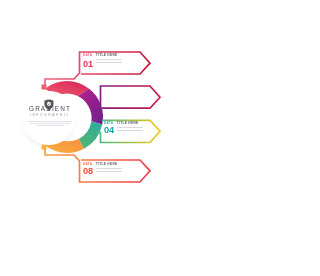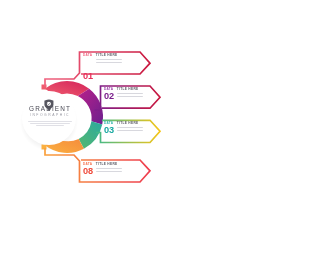--- a/index.html
+++ b/index.html
@@ -199,53 +199,38 @@
         <div class="pline w1"></div>
         <div class="pline w2"></div>
         <div class="pline w3"></div>
       </div>
     </div>
 
     <div class="item-text" style="left:83px;top:54px;">
       <div style="display:flex;align-items:flex-start;gap:3px;">
         <div>
           <div class="data-word" style="color:#f0637f;">DATA</div>
-          <div class="num" style="color:#e8315a;margin-top:15px;">01</div>
+          <div class="num" style="color:#e8315a;margin-top:3px;">01</div>
         </div>
         <div style="margin-top:0.4px;">
           <div class="title-here">TITLE HERE</div>
           <div class="body-lines">
             <div class="bline" style="width:26px;"></div>
             <div class="bline" style="width:26px;"></div>
           </div>
         </div>
       </div>
     </div>
 
-    <div class="item-text" style="left:104px;top:88px;">
-      <div style="display:flex;align-items:flex-start;gap:3px;">
-        <div>
-          <div class="data-word" style="color:#9a3aa8;">DATA</div>
-          <div class="num" style="color:#7b1f8c;margin-top:1.2px;">02</div>
-        </div>
-        <div style="margin-top:0.4px;">
-          <div class="title-here">TITLE HERE</div>
-          <div class="body-lines">
-            <div class="bline" style="width:26px;"></div>
-            <div class="bline" style="width:26px;"></div>
-          </div>
-        </div>
-      </div>
-    </div>
 
     <div class="item-text" style="left:104px;top:122px;">
       <div style="display:flex;align-items:flex-start;gap:3px;">
         <div>
           <div class="data-word" style="color:#2bb5ab;">DATA</div>
-          <div class="num" style="color:#17a8a0;margin-top:1.2px;">03</div>
+          <div class="num" style="color:#17a8a0;margin-top:1.2px;">04</div>
         </div>
         <div style="margin-top:0.4px;">
           <div class="title-here">TITLE HERE</div>
           <div class="body-lines">
             <div class="bline" style="width:26px;"></div>
             <div class="bline" style="width:26px;"></div>
           </div>
         </div>
       </div>
     </div>

